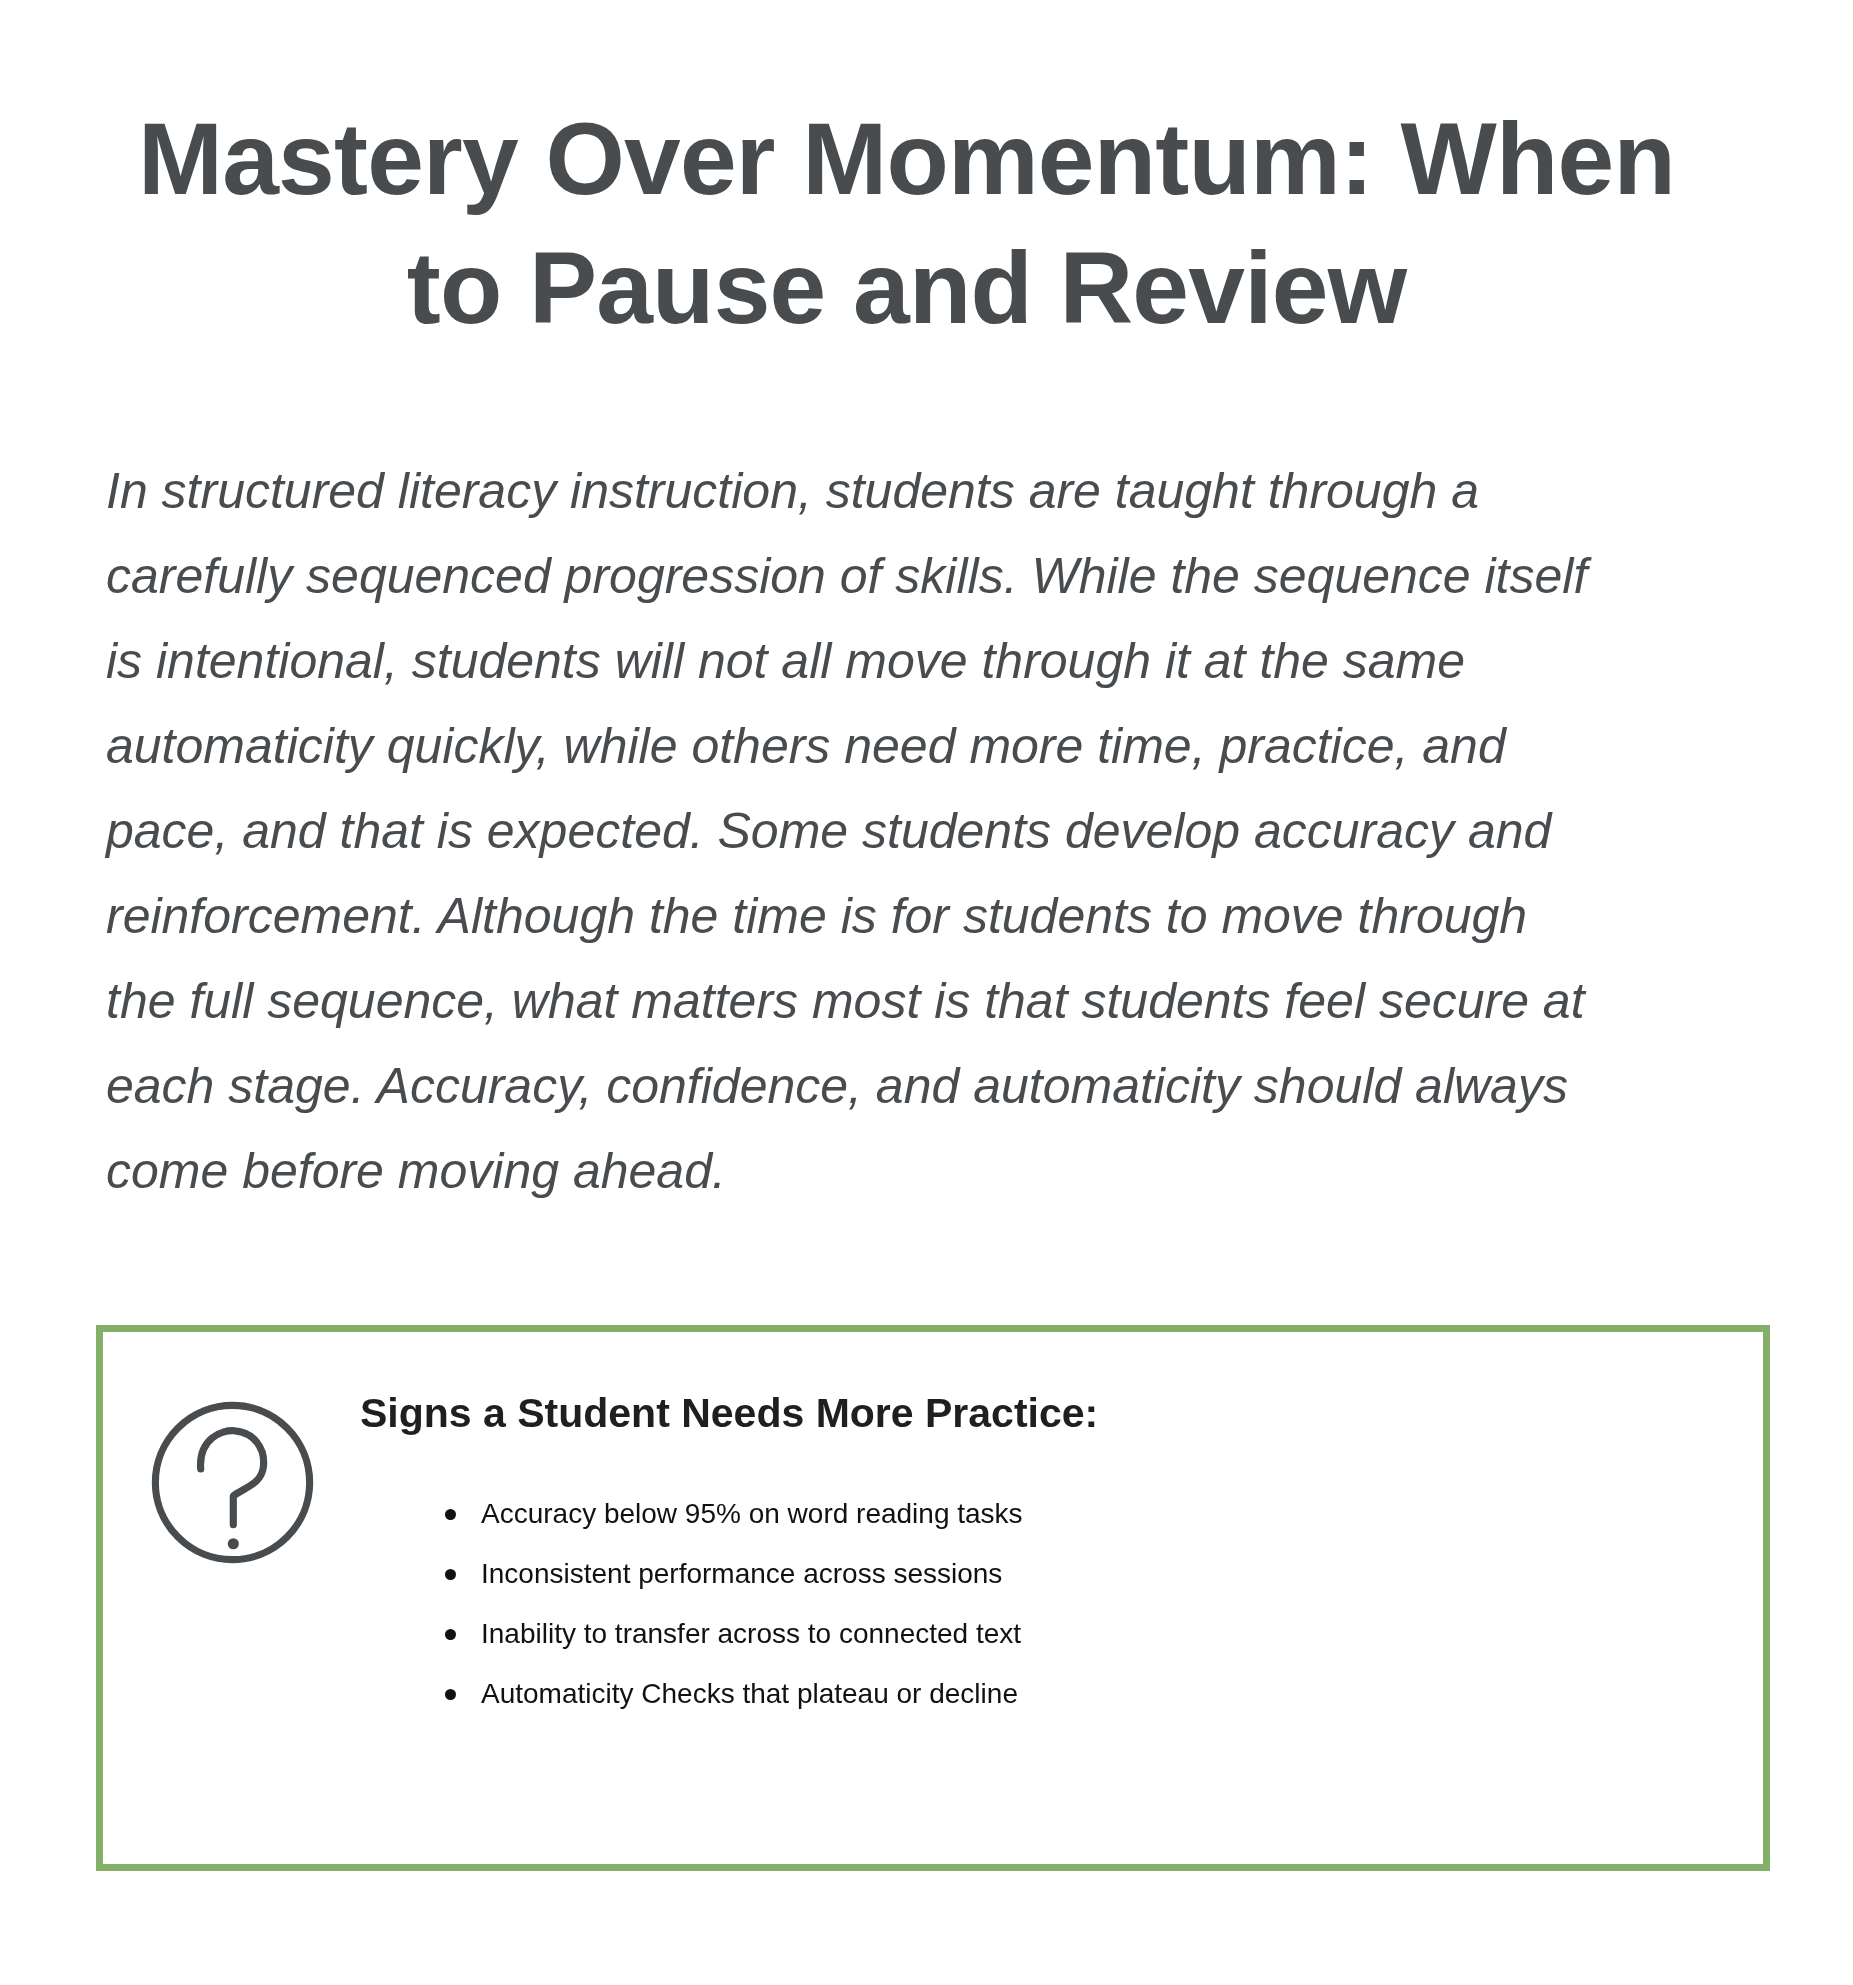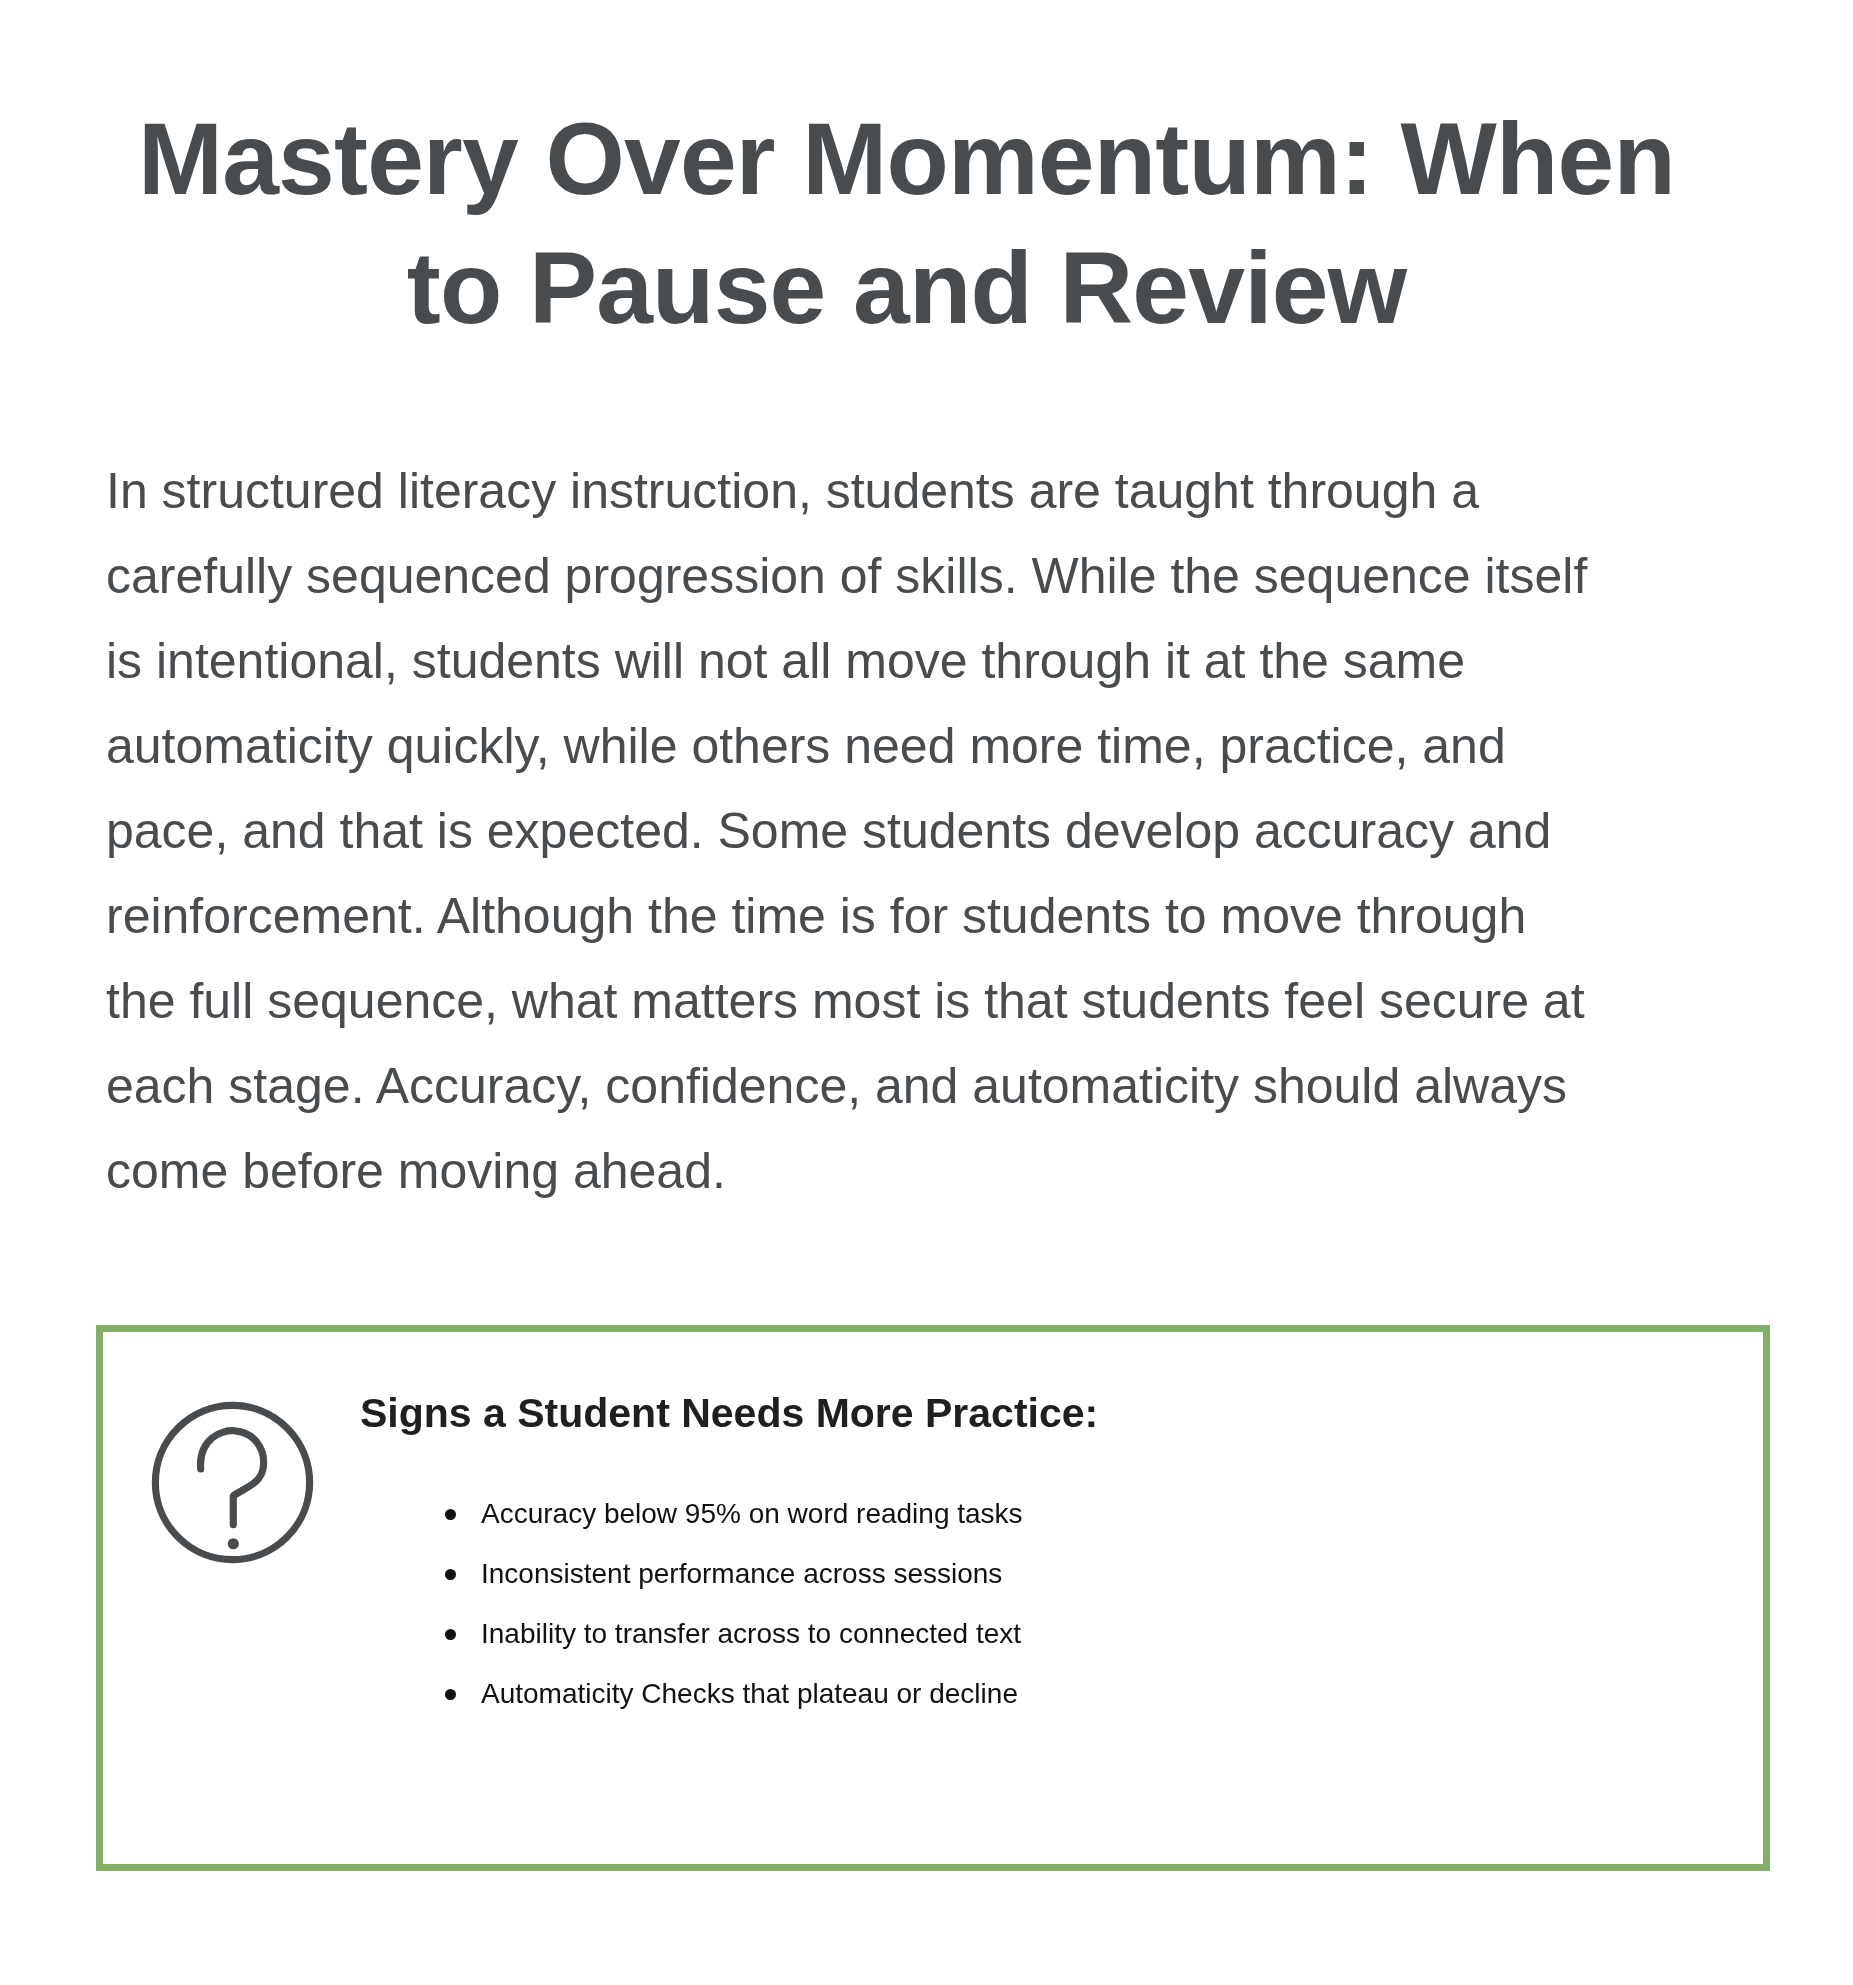--- a/index.html
+++ b/index.html
@@ -33,20 +33,21 @@
   }
   .intro-paragraph {
     position: absolute;
     left: 106px;
     top: 449px;
     width: 1699px;
     margin: 0;
     font-size: 50px;
     line-height: 85px;
     color: #494C4F;
+    font-style: italic;
   }
   .intro-paragraph span {
     display: block;
     white-space: nowrap;
   }
   .callout {
     position: absolute;
     left: 96px;
     top: 1325px;
     width: 1660px;   

